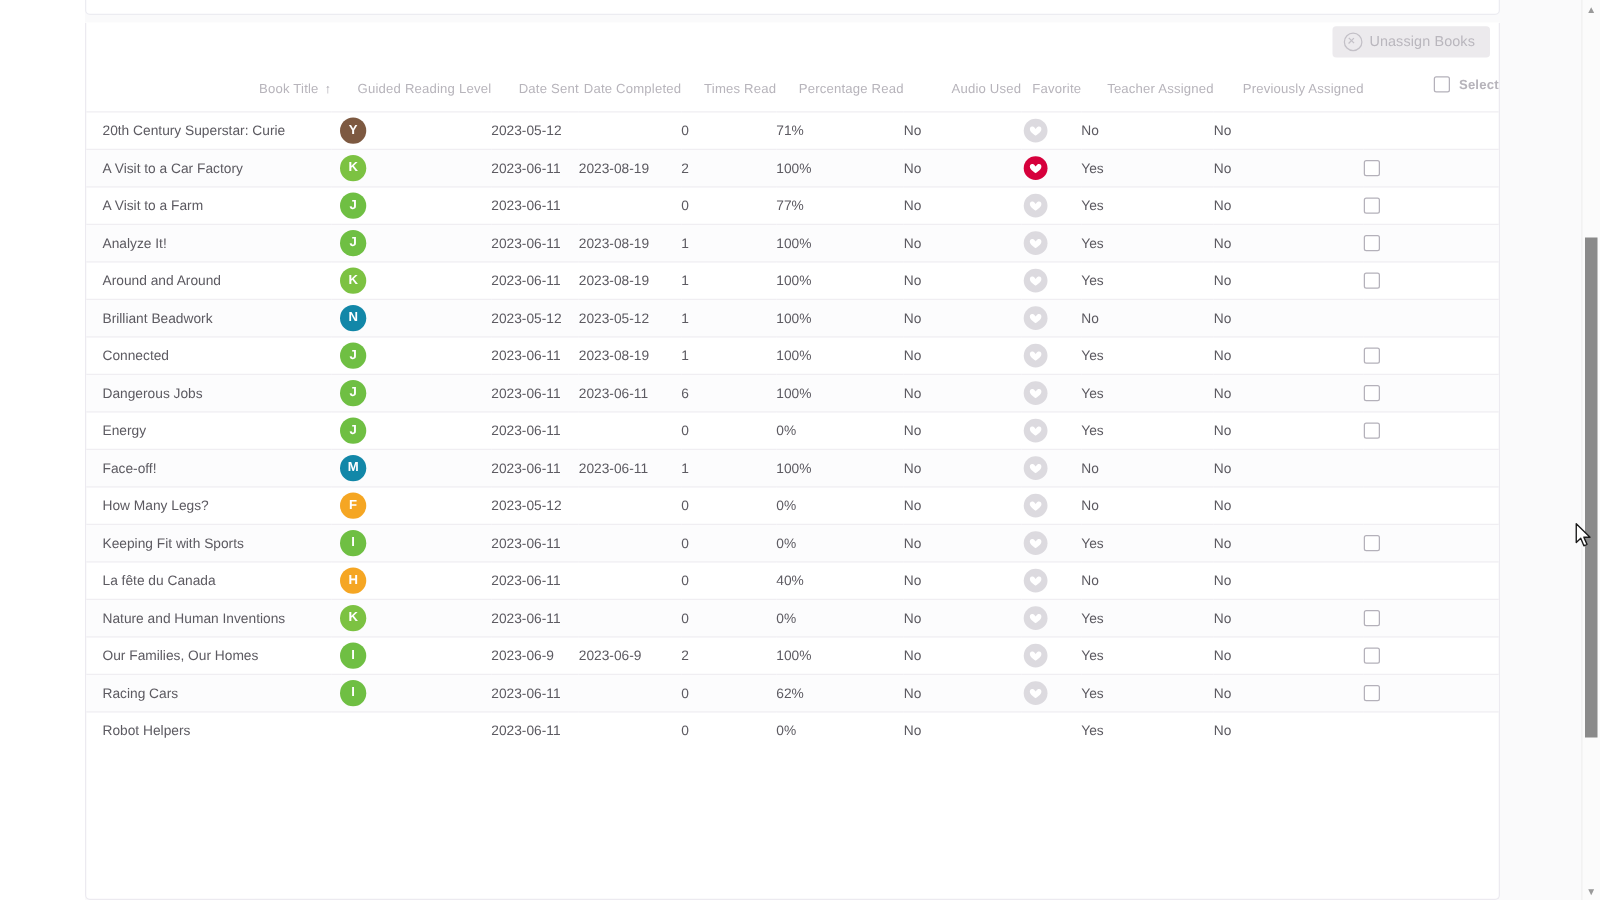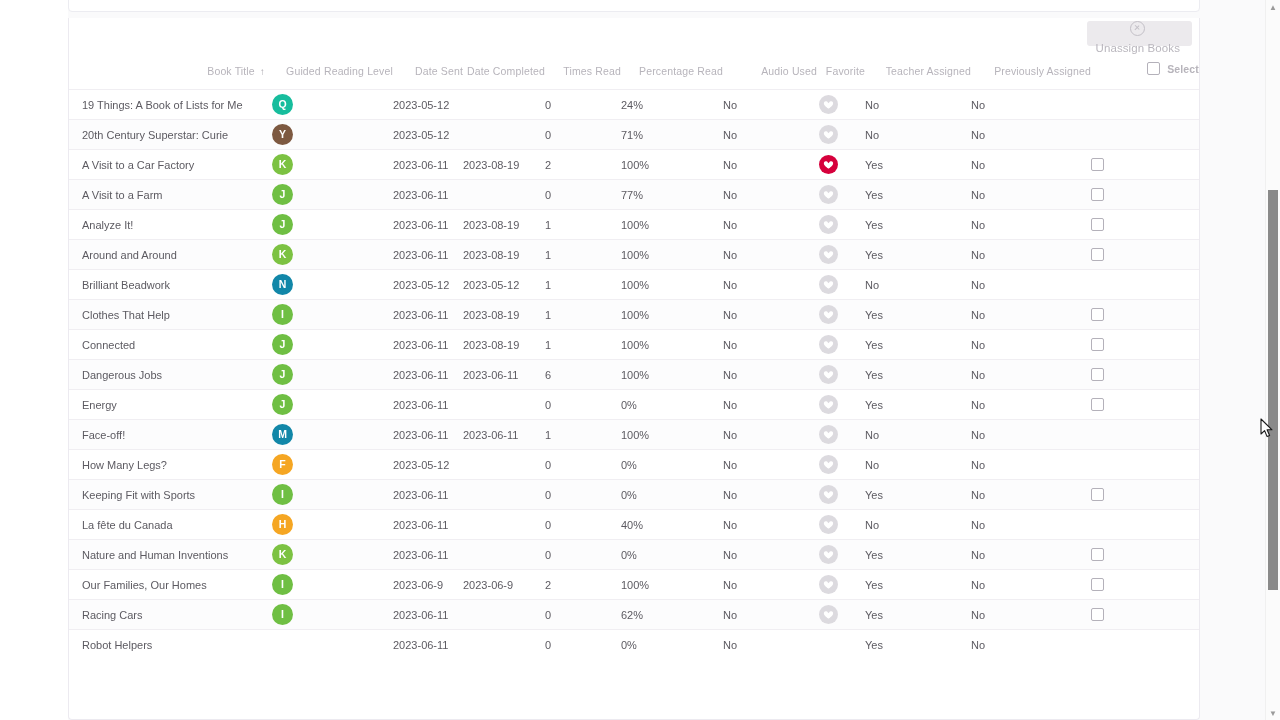--- a/index.html
+++ b/index.html
@@ -24,21 +24,21 @@
         border:1px solid #eceaf0;border-top:none;border-radius:0 0 4px 4px;box-sizing:border-box;}
 
   
   .toolbar{position:absolute;left:68px;top:18px;width:1130px;height:32px;}
   .unassign-btn{
     position:absolute;right:6px;top:3px;height:25px;
     display:flex;align-items:center;gap:6px;
     padding:0 12px 0 9px;border-radius:3px;
     background:#eceaed;color:#b9b6bd;
     font-size:11.5px;letter-spacing:.1px;
-    border:none;cursor:default;user-select:none;flex-direction:column;
+    border:none;cursor:default;user-select:none;
   }
   .unassign-btn .x-circle{
     width:13px;height:13px;border-radius:50%;border:1.2px solid #c3c0c7;
     position:relative;flex:0 0 auto;
   }
   .unassign-btn .x-circle:before,.unassign-btn .x-circle:after{
     content:"";position:absolute;left:2.4px;top:5.4px;width:6.4px;height:1.2px;background:#c3c0c7;
   }
   .unassign-btn .x-circle:before{transform:rotate(45deg);}
   .unassign-btn .x-circle:after{transform:rotate(-45deg);}
@@ -157,37 +157,20 @@
         <th class="c-sel">
           <span class="th-select-wrap">
             <span class="cbx"></span>
               <span>Select</span>
           </span>
         </th>
       </tr>
     </thead>
     <tbody id="tbody">
         <tr>
-          <td class="c-title">19 Things: A Book of Lists for Me</td>
-          <td class="c-grl"><span class="grl-badge" style="background:#17bd9d">Q</span></td>
-          <td class="c-sent">2023-05-12</td>
-          <td class="c-comp"></td>
-          <td class="c-times">0</td>
-          <td class="c-pct">24%</td>
-          <td class="c-audio">No</td>
-          <td class="c-fav"><span class="fav">
-              <svg viewBox="0 0 24 24">
-                <path d="M12 21s-7.5-4.7-9.6-9.1C.9 8.6 2.6 5 6.2 5c2 0 3.3 1.1 4 2.1l1.8 2.2 1.8-2.2c.7-1 2-2.1 4-2.1 3.6 0 5.3 3.6 3.8 6.9C19.5 16.3 12 21 12 21z" fill="#ffffff"></path>
-              </svg>
-            </span></td>
-          <td class="c-teach">No</td>
-          <td class="c-prev">No</td>
-          <td class="c-sel"></td>
-        </tr>
-        <tr>
           <td class="c-title">20th Century Superstar: Curie</td>
           <td class="c-grl"><span class="grl-badge" style="background:#7d5941">Y</span></td>
           <td class="c-sent">2023-05-12</td>
           <td class="c-comp"></td>
           <td class="c-times">0</td>
           <td class="c-pct">71%</td>
           <td class="c-audio">No</td>
           <td class="c-fav"><span class="fav">
               <svg viewBox="0 0 24 24">
                 <path d="M12 21s-7.5-4.7-9.6-9.1C.9 8.6 2.6 5 6.2 5c2 0 3.3 1.1 4 2.1l1.8 2.2 1.8-2.2c.7-1 2-2.1 4-2.1 3.6 0 5.3 3.6 3.8 6.9C19.5 16.3 12 21 12 21z" fill="#ffffff"></path>
@@ -276,37 +259,20 @@
           <td class="c-fav"><span class="fav">
               <svg viewBox="0 0 24 24">
                 <path d="M12 21s-7.5-4.7-9.6-9.1C.9 8.6 2.6 5 6.2 5c2 0 3.3 1.1 4 2.1l1.8 2.2 1.8-2.2c.7-1 2-2.1 4-2.1 3.6 0 5.3 3.6 3.8 6.9C19.5 16.3 12 21 12 21z" fill="#ffffff"></path>
               </svg>
             </span></td>
           <td class="c-teach">No</td>
           <td class="c-prev">No</td>
           <td class="c-sel"></td>
         </tr>
         <tr>
-          <td class="c-title">Clothes That Help</td>
-          <td class="c-grl"><span class="grl-badge" style="background:#6fbf43">I</span></td>
-          <td class="c-sent">2023-06-11</td>
-          <td class="c-comp">2023-08-19</td>
-          <td class="c-times">1</td>
-          <td class="c-pct">100%</td>
-          <td class="c-audio">No</td>
-          <td class="c-fav"><span class="fav">
-              <svg viewBox="0 0 24 24">
-                <path d="M12 21s-7.5-4.7-9.6-9.1C.9 8.6 2.6 5 6.2 5c2 0 3.3 1.1 4 2.1l1.8 2.2 1.8-2.2c.7-1 2-2.1 4-2.1 3.6 0 5.3 3.6 3.8 6.9C19.5 16.3 12 21 12 21z" fill="#ffffff"></path>
-              </svg>
-            </span></td>
-          <td class="c-teach">Yes</td>
-          <td class="c-prev">No</td>
-          <td class="c-sel"><span class="cbx"></span></td>
-        </tr>
-        <tr>
           <td class="c-title">Connected</td>
           <td class="c-grl"><span class="grl-badge" style="background:#6fbf43">J</span></td>
           <td class="c-sent">2023-06-11</td>
           <td class="c-comp">2023-08-19</td>
           <td class="c-times">1</td>
           <td class="c-pct">100%</td>
           <td class="c-audio">No</td>
           <td class="c-fav"><span class="fav">
               <svg viewBox="0 0 24 24">
                 <path d="M12 21s-7.5-4.7-9.6-9.1C.9 8.6 2.6 5 6.2 5c2 0 3.3 1.1 4 2.1l1.8 2.2 1.8-2.2c.7-1 2-2.1 4-2.1 3.6 0 5.3 3.6 3.8 6.9C19.5 16.3 12 21 12 21z" fill="#ffffff"></path>

